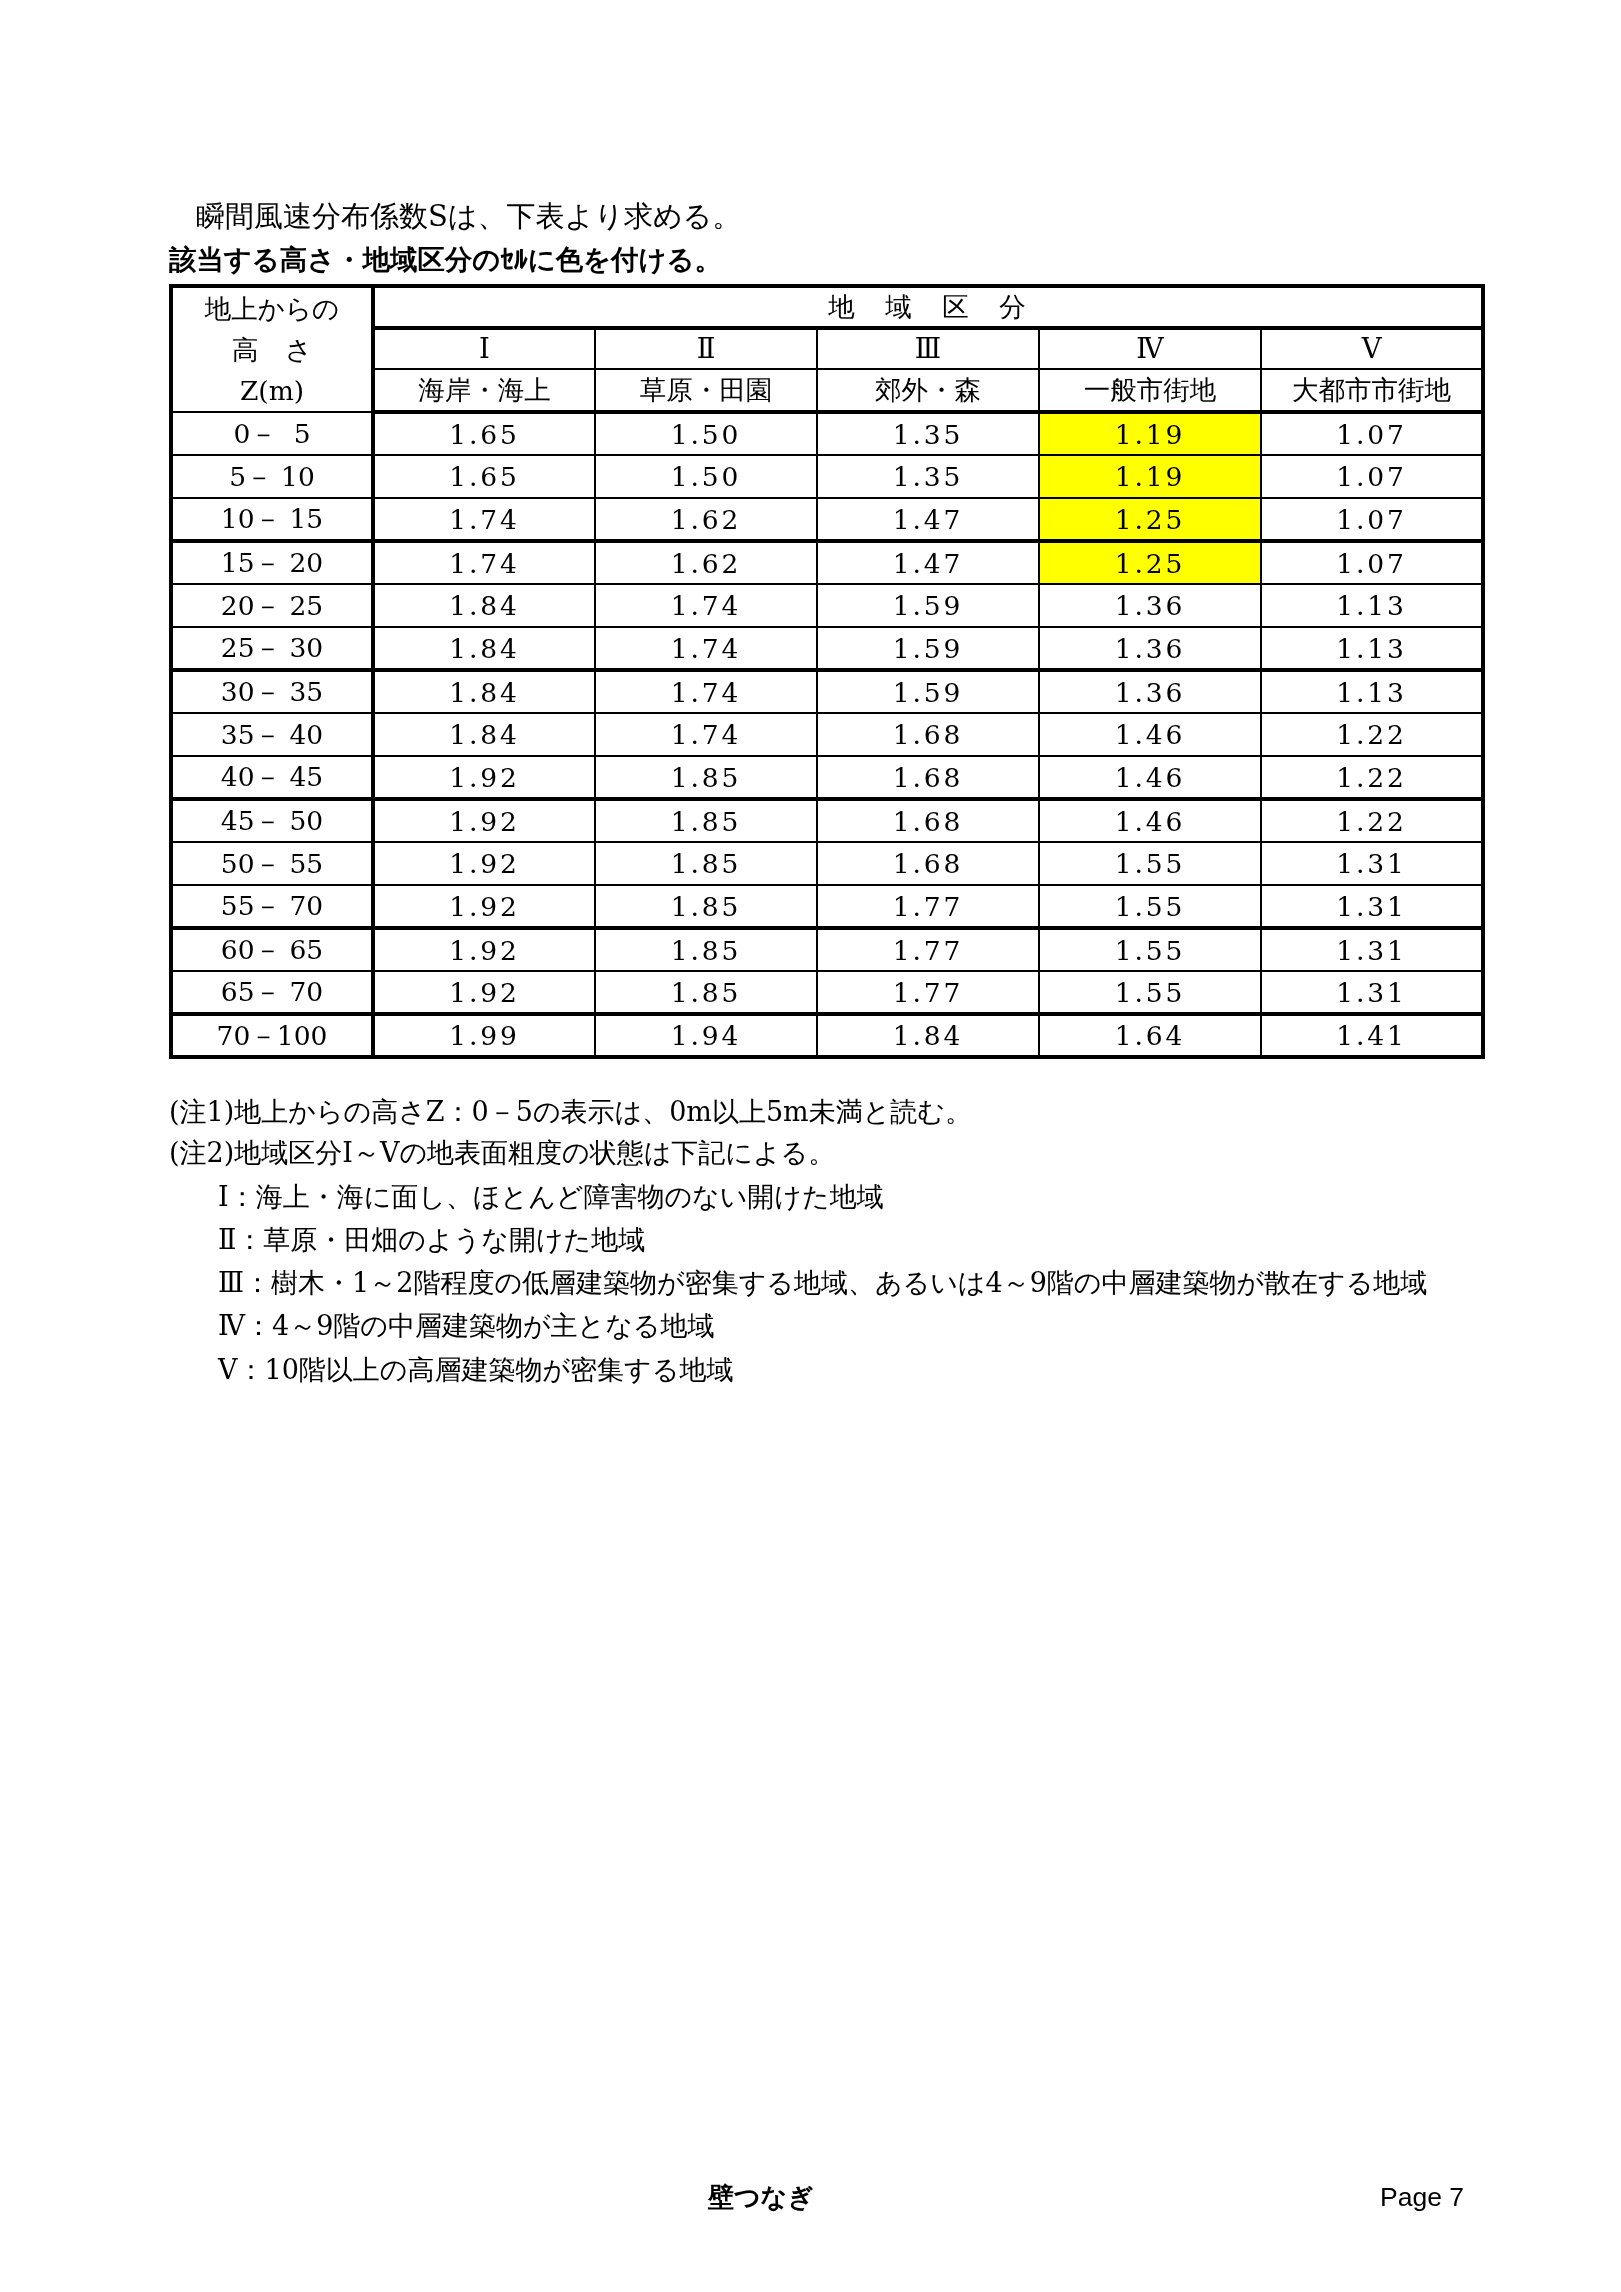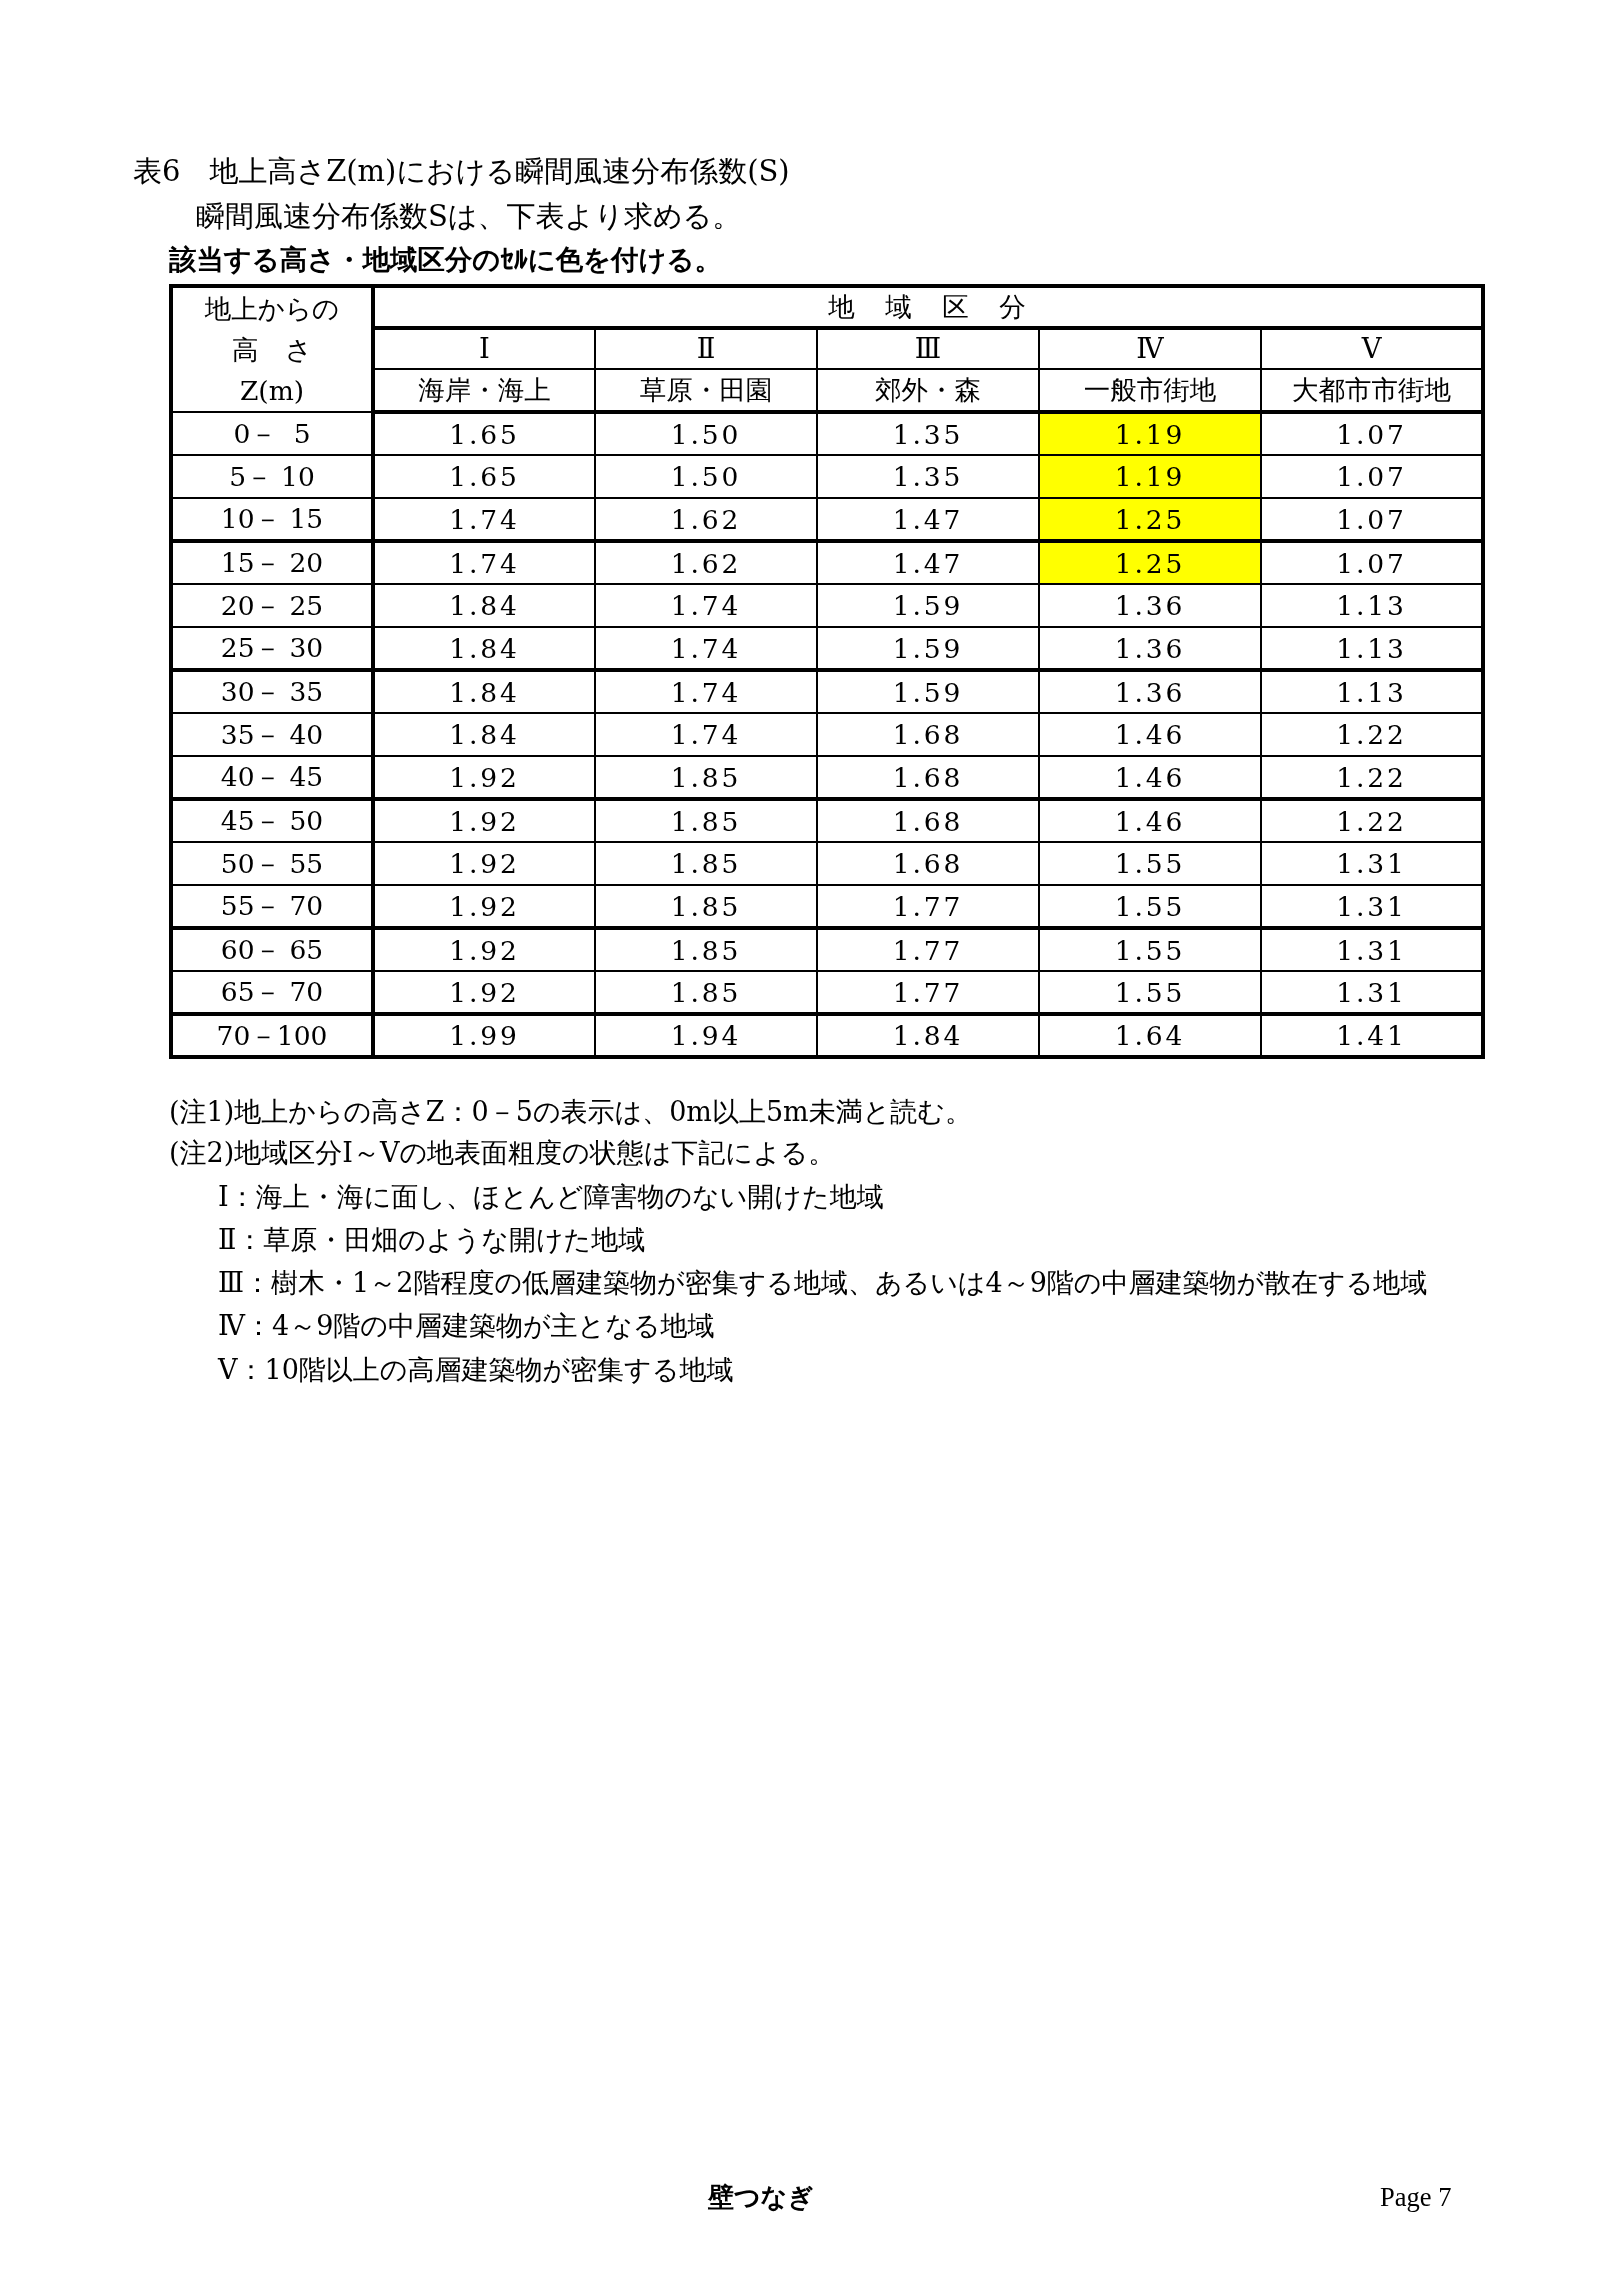--- a/index.html
+++ b/index.html
@@ -43,29 +43,28 @@
   tbody tr.group-end td{ border-bottom:4.9px solid #000; }
   .note-line{ position:absolute; font-size:27px; white-space:pre; }
   .footer-center{
     position:absolute; left:708px; top:2180px;
     font-size:26px; font-weight:bold;
     font-family:"DejaVu Sans","Liberation Sans",sans-serif;
   }
   .footer-page{
     position:absolute; left:1380px; top:2182px;
     font-size:26.5px;
-    font-family:Liberation Serif, serif;
+    font-family:Liberation Sans, sans-serif;
   }
 </style>
 </head>
 <body>
 
 <div class="page">
 
-  <div class="title">表6　地上高さZ(m)における瞬間風速分布係数(S)</div>
   <div class="subtitle">瞬間風速分布係数Sは、下表より求める。</div>
   <div class="highlight-note">該当する高さ・地域区分のｾﾙに色を付ける。</div>
 
   <table class="coef">
     <colgroup>
       <col class="c0">
         <col class="cv">
         <col class="cv">
         <col class="cv">
         <col class="cv">

